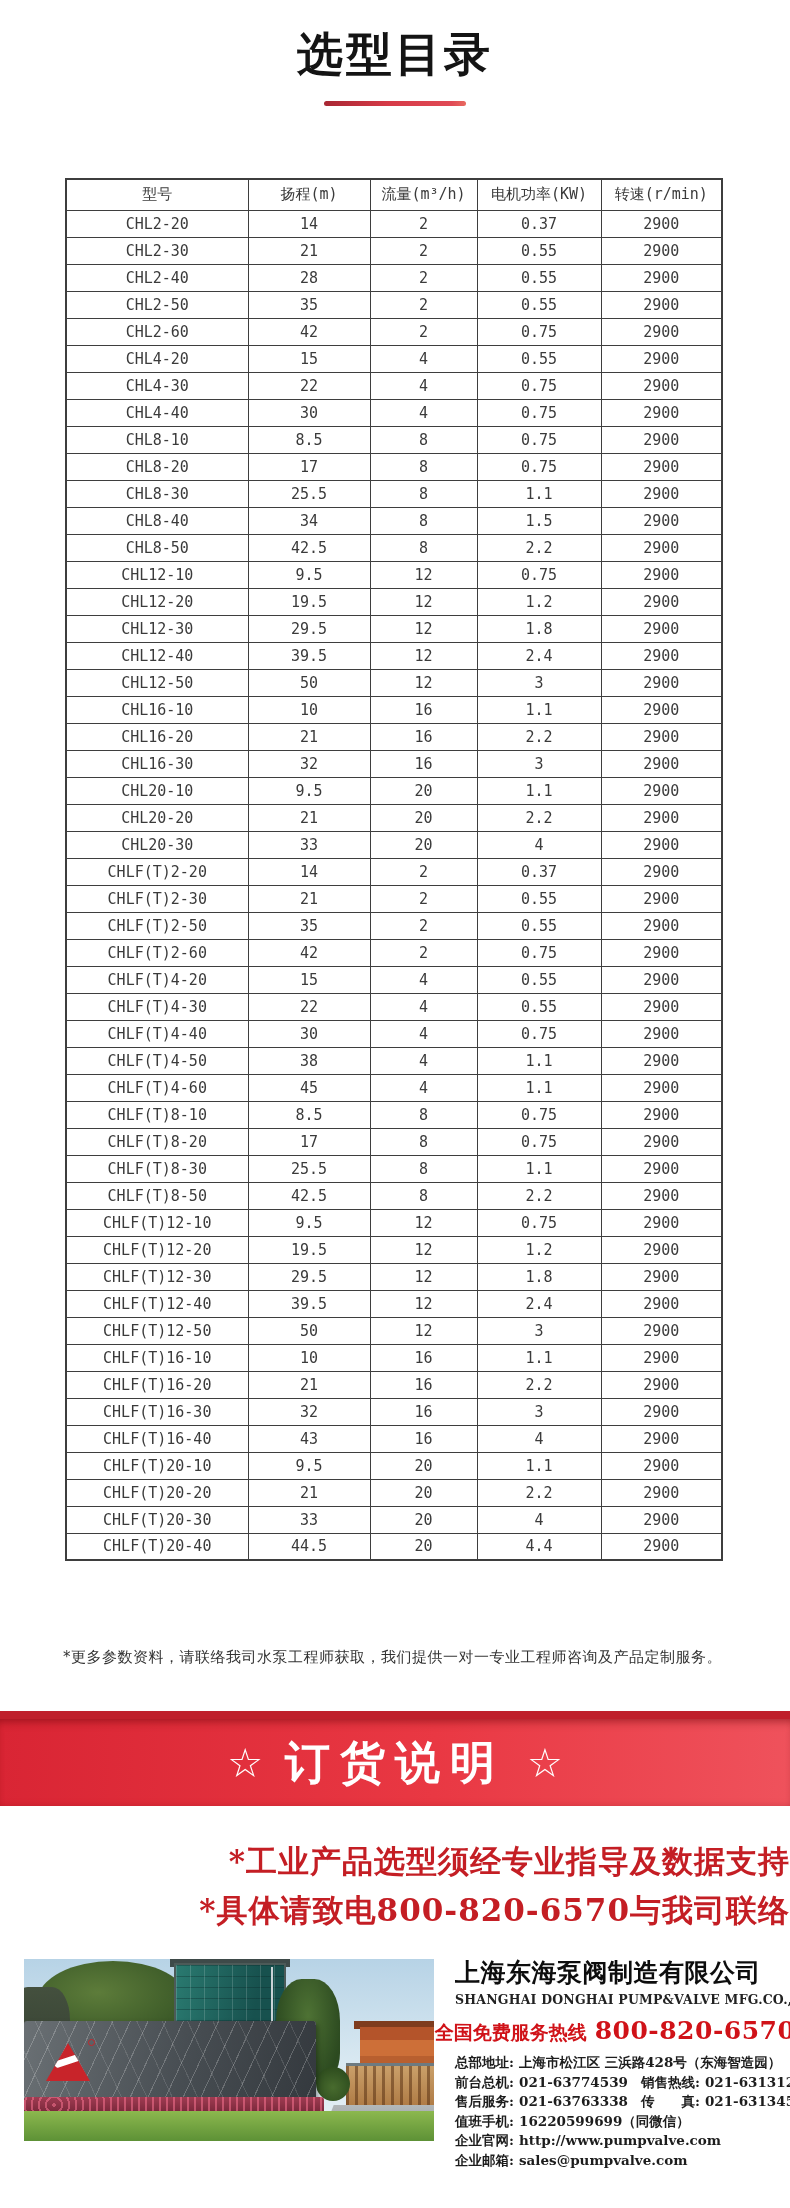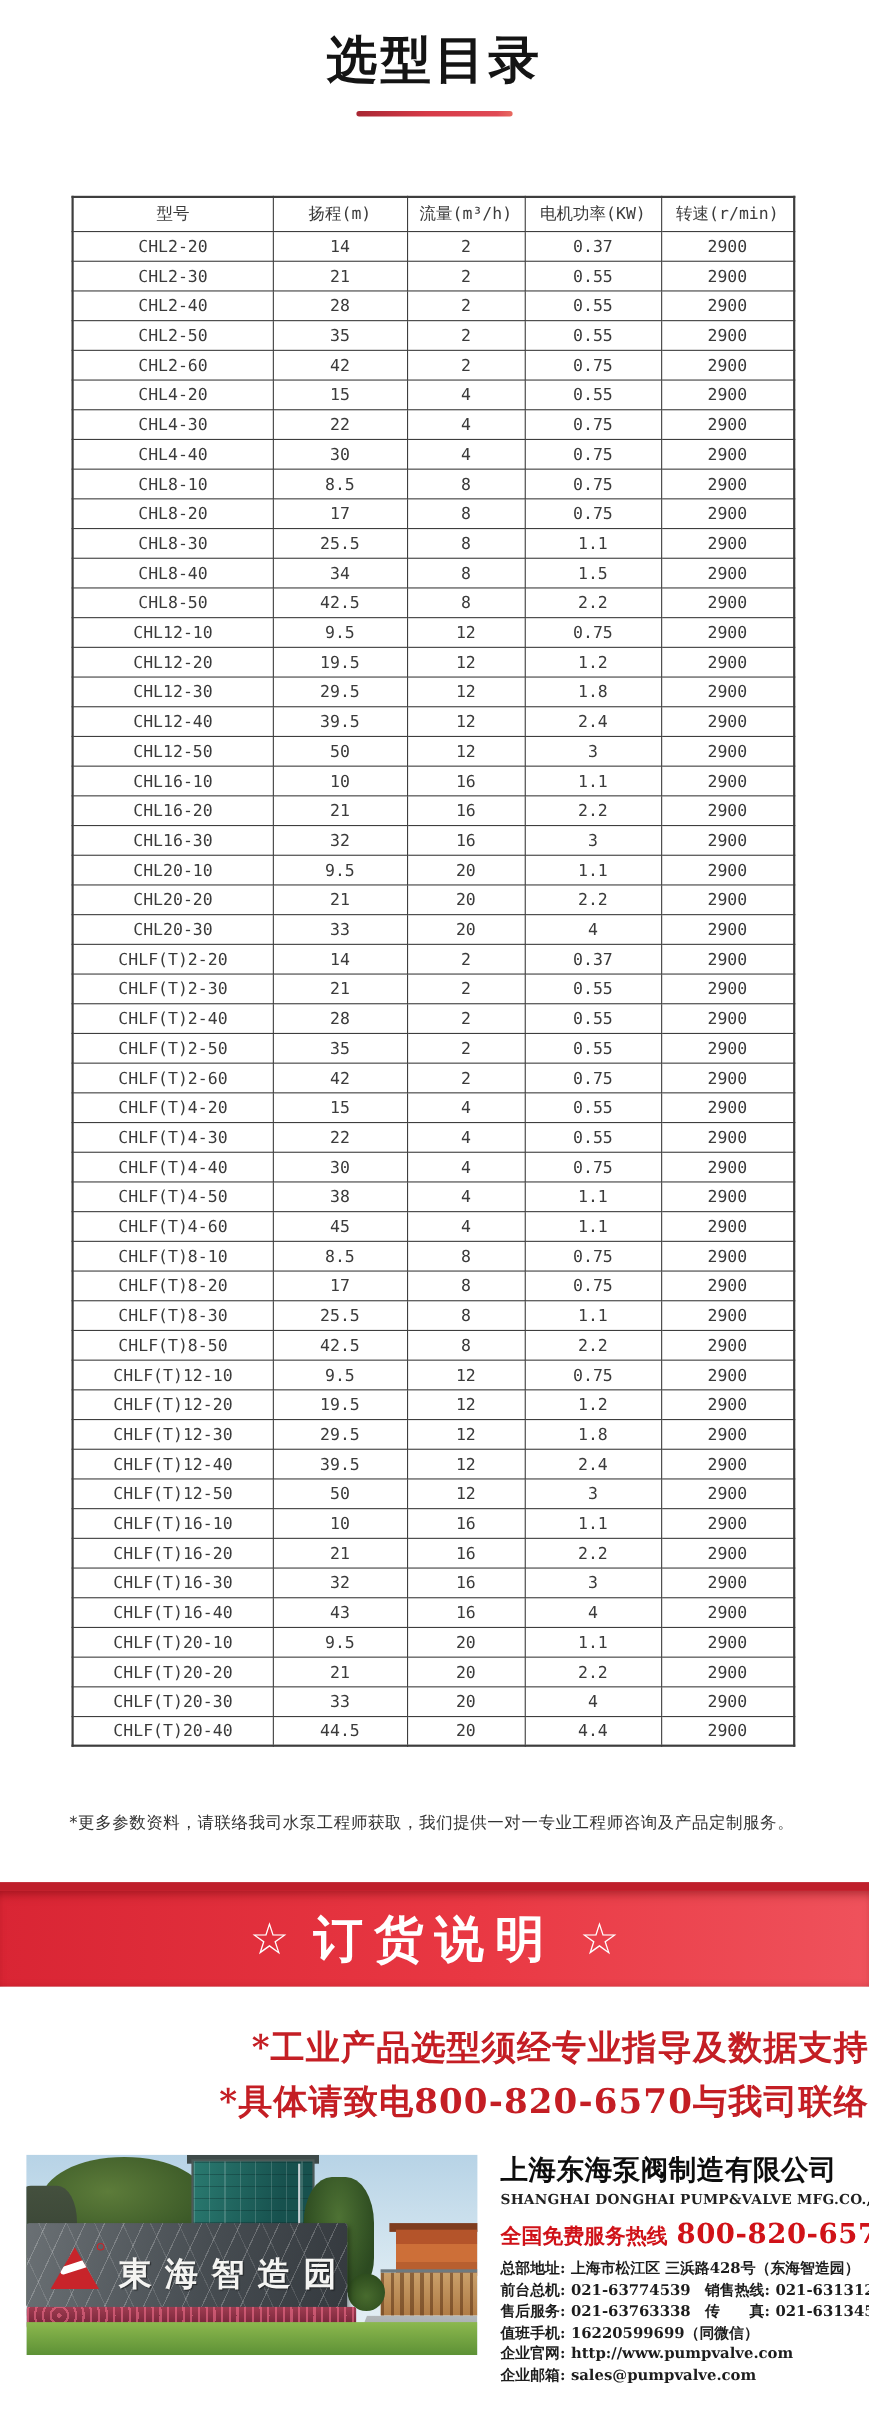--- a/index.html
+++ b/index.html
@@ -105,21 +105,21 @@
         background:linear-gradient(180deg,#8cb84e,#5d9136);}
   .p-road{position:absolute;left:296px;top:146px;width:114px;height:36px;
         background:linear-gradient(180deg,#b3b8ba,#8f9597);
         clip-path:polygon(12% 0,100% 0,100% 100%,0 100%);}
 
   .info{position:absolute;top:1956px;left:455px;width:320px;
         font-family:"DejaVu Serif","Liberation Serif",serif;color:#1d1d1d;}
   .company-cn{font-family:"DejaVu Sans","Liberation Sans",sans-serif;
         font-size:25px;font-weight:900;color:#0d0d0d;letter-spacing:.5px;white-space:nowrap;}
   .company-en{margin-top:3px;font-size:12.5px;font-weight:700;color:#222;letter-spacing:.2px;white-space:nowrap;}
-  .hotline{margin-top:9px;display:flex;align-items:baseline;color:var(--hotline-red);white-space:nowrap;}
+  .hotline{margin-top:9px;display:flex;align-items:baseline;color:var(--hotline-red);white-space:nowrap;justify-content:center;}
   .hotline .lbl{font-size:19px;font-weight:900;}
   .hotline .num{font-size:25px;font-weight:900;margin-left:8px;letter-spacing:.5px;}
   .contacts{margin-top:7px;}
   .contact-line{font-size:13.5px;font-weight:700;line-height:19.5px;white-space:nowrap;}
   .contact-pair{margin-right:13px;}
   .contact-pair .clabel{margin-right:5px;margin-top:32px;}
 </style>
 </head>
 <body>
 
@@ -322,27 +322,20 @@
           <td>2900</td>
         </tr>
         <tr>
           <td>CHLF(T)2-30</td>
           <td>21</td>
           <td>2</td>
           <td>0.55</td>
           <td>2900</td>
         </tr>
         <tr>
-          <td>CHLF(T)2-40</td>
-          <td>28</td>
-          <td>2</td>
-          <td>0.55</td>
-          <td>2900</td>
-        </tr>
-        <tr>
           <td>CHLF(T)2-50</td>
           <td>35</td>
           <td>2</td>
           <td>0.55</td>
           <td>2900</td>
         </tr>
         <tr>
           <td>CHLF(T)2-60</td>
           <td>42</td>
           <td>2</td>
@@ -530,21 +523,20 @@
     <div class="p-pole"></div>
     <div class="p-tree t3"></div>
     <div class="p-orange-roof"></div>
     <div class="p-orange"></div>
     <div class="p-gate"></div>
     <div class="p-cycad"></div>
     <div class="p-road"></div>
     <div class="p-sign">
       <div class="p-logo"></div>
       <div class="p-logo-dot"></div>
-      <div class="p-sign-text">東海智造园</div>
     </div>
     <div class="p-hedge"></div>
     <div class="p-grass"></div>
   </div>
 
   <div class="info">
     <div class="company-cn">上海东海泵阀制造有限公司</div>
     <div class="company-en">SHANGHAI DONGHAI PUMP&amp;VALVE MFG.CO.,LTD.</div>
     <div class="hotline">
       <span class="lbl">全国免费服务热线</span>

